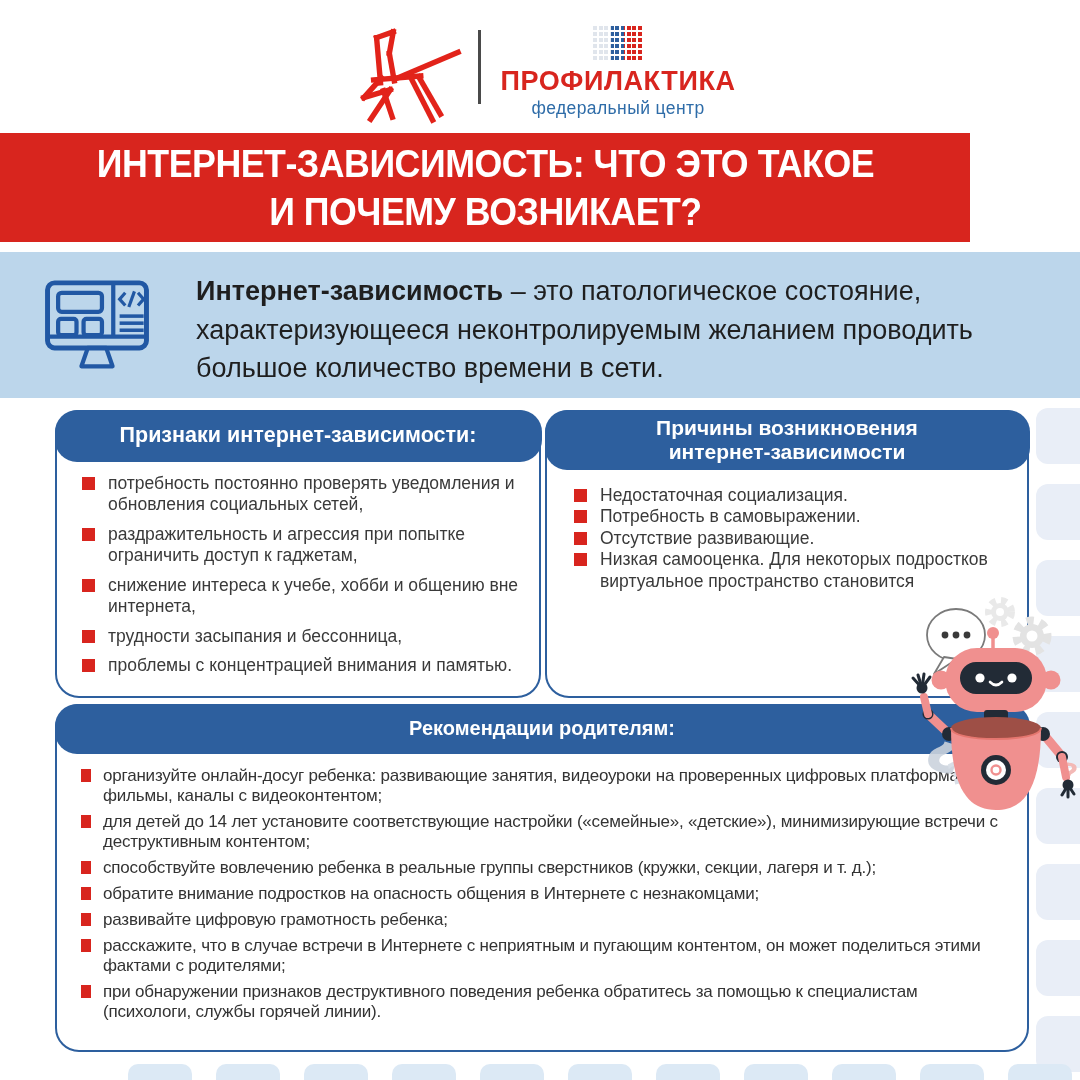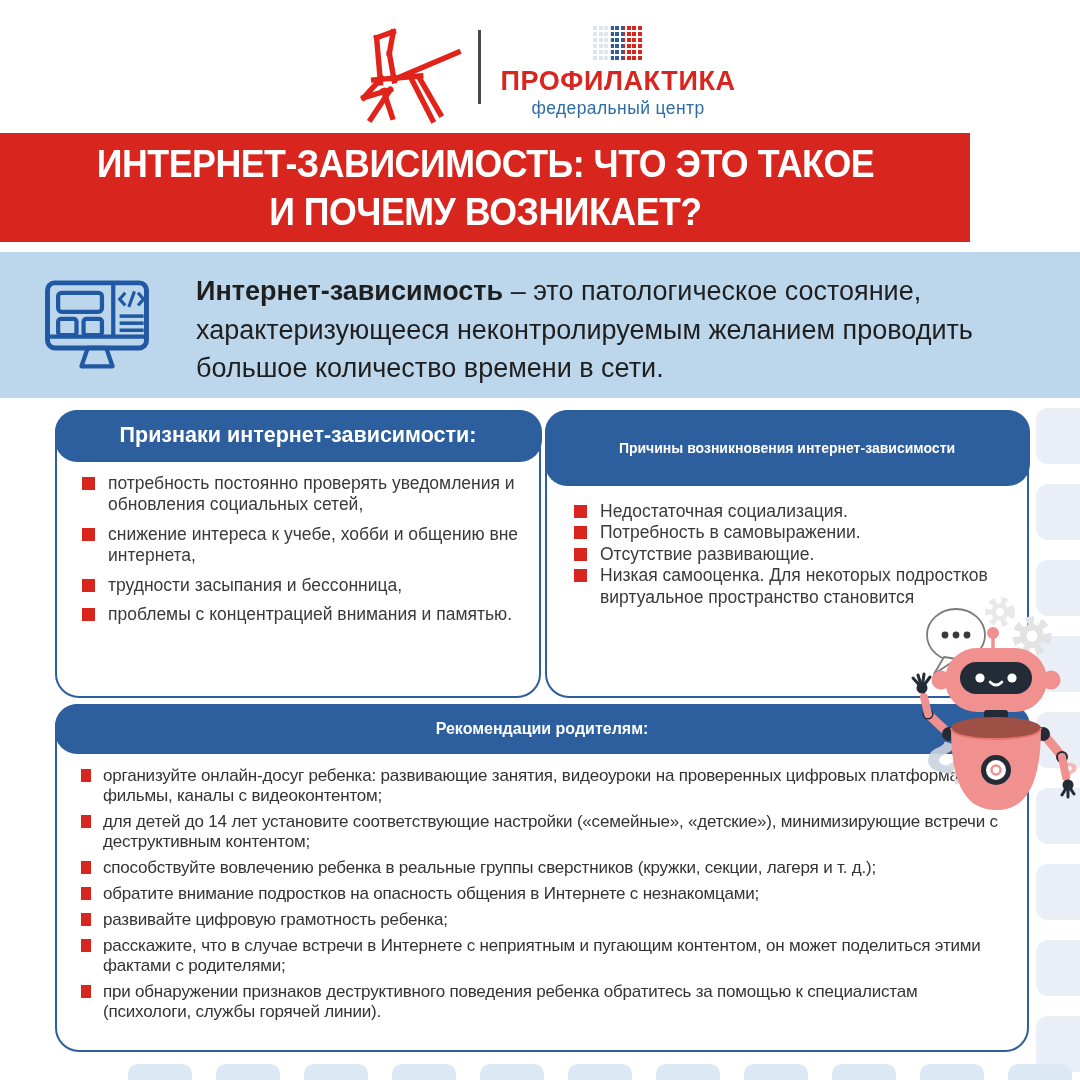--- a/index.html
+++ b/index.html
@@ -41,23 +41,23 @@
   
   .box{position:absolute;background:#fff;border:2.5px solid #2D5F9E;border-radius:24px;z-index:2;}
   .box-head{
     background:#2D5F9E;border-radius:22px;margin:-2.5px -2.5px 0 -2.5px;
     display:flex;align-items:center;justify-content:center;
     color:#fff;font-weight:700;text-align:center;
   }
   .signs-box{left:55px;top:410px;width:482px;height:284px;}
   .signs-box .box-head{height:52px;font-size:21.5px;}
   .causes-box{left:545px;top:410px;width:480px;height:284px;}
-  .causes-box .box-head{height:60px;font-size:14px;line-height:24px;padding:8px 60px;}
+  .causes-box .box-head{height:60px;font-size:21px;line-height:24px;padding:0 60px;}
   .recs-box{left:55px;top:704px;width:970px;height:344px;}
-  .recs-box .box-head{height:50px;font-size:16px;}
+  .recs-box .box-head{height:50px;font-size:20px;}
   ul.blist{list-style:none;margin:0;display:flex;flex-direction:column;}
   ul.blist li{display:flex;align-items:flex-start;}
   .sq{flex:none;background:#D8251E;}
   .signs-box ul{padding:11px 16px 0 25px;gap:8px;}
   .signs-box li,.causes-box li{font-size:17.5px;line-height:21.5px;color:#3A3A3A;}
   .signs-box .sq,.causes-box .sq{width:13px;height:13px;margin:4px 13px 0 0;}
   .causes-box ul{padding:15px 14px 0 27px;}
   .recs-box ul{padding:12px 26px 0 24px;gap:6px;}
   .recs-box li{font-size:17px;line-height:20px;color:#333;letter-spacing:-.2px;}
   .recs-box .sq{width:10px;height:13px;margin:3px 12px 0 0;}
@@ -152,20 +152,24 @@
 
   <div class="box signs-box">
     <div class="box-head">Признаки интернет-зависимости:</div>
     <ul class="blist">
 
         <li>
           <span class="sq"></span>
           <span>потребность постоянно проверять уведомления и обновления социальных сетей,</span>
         </li>
 
+        <li>
+          <span class="sq"></span>
+          <span>раздражительность и агрессия при попытке ограничить доступ к гаджетам,</span>
+        </li>
 
         <li>
           <span class="sq"></span>
           <span>снижение интереса к учебе, хобби и общению вне интернета,</span>
         </li>
 
         <li>
           <span class="sq"></span>
           <span>трудности засыпания и бессонница,</span>
         </li>

